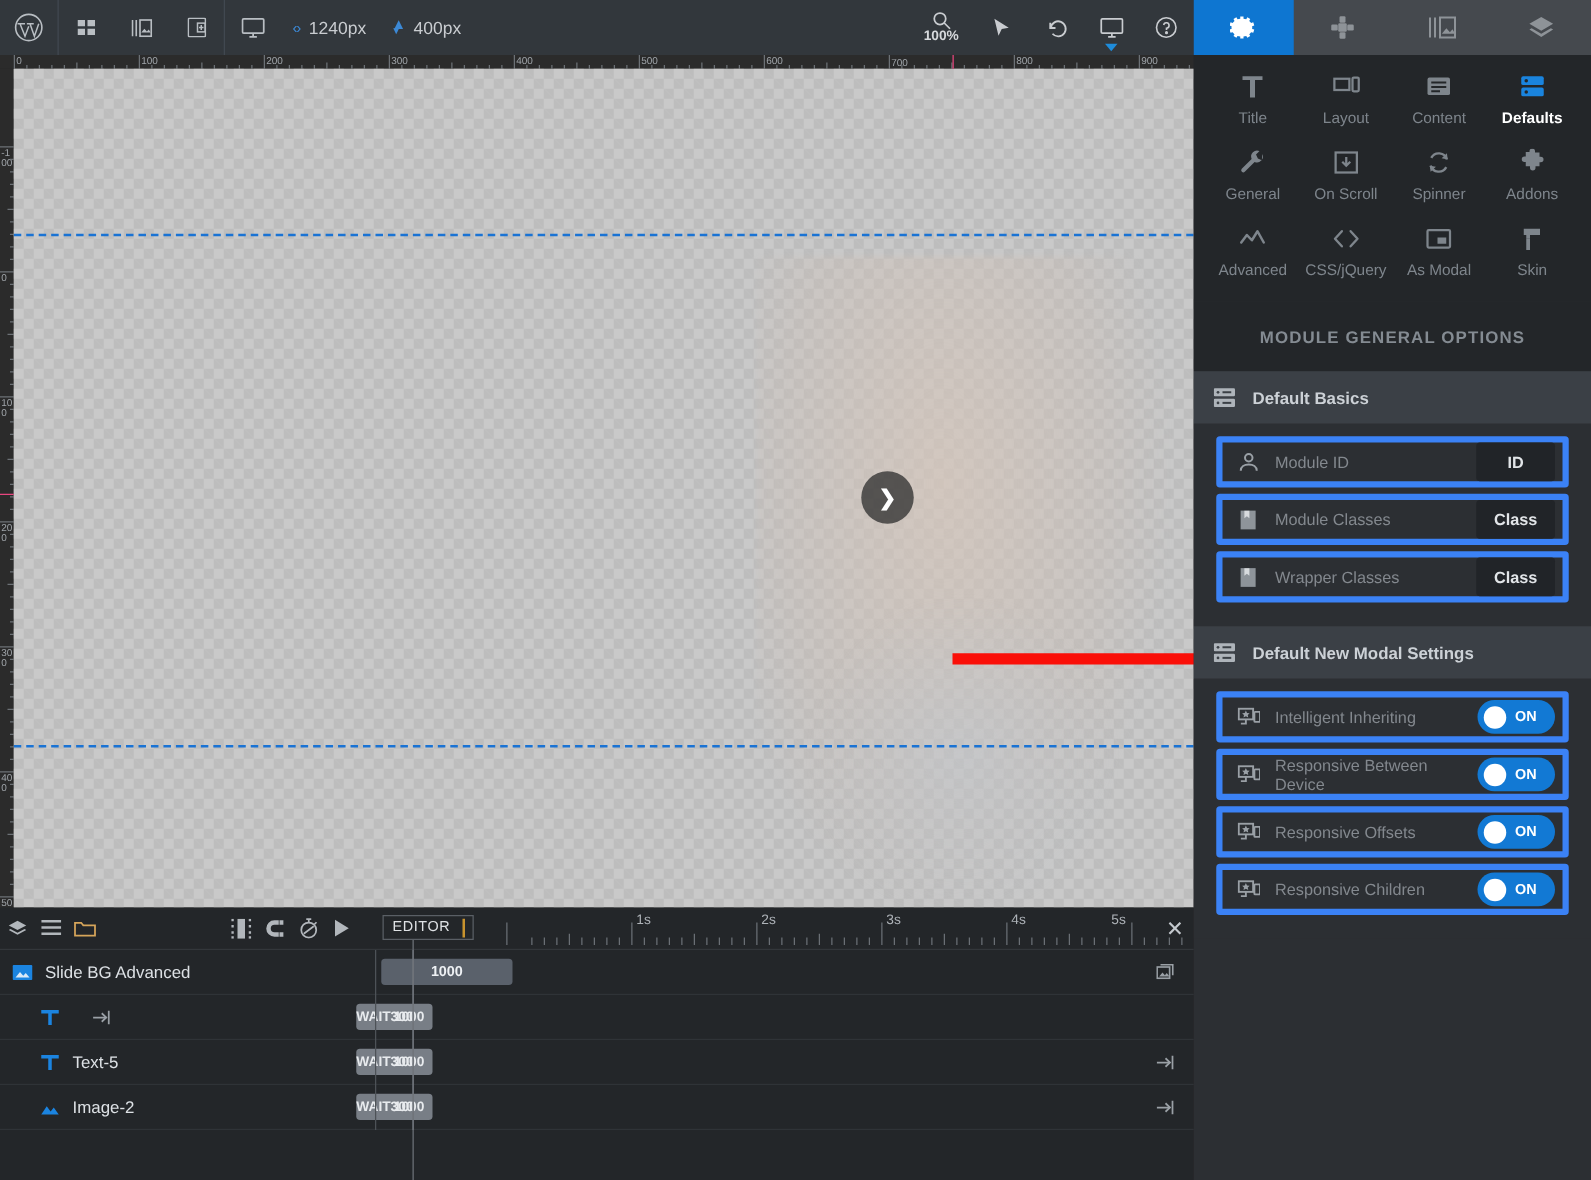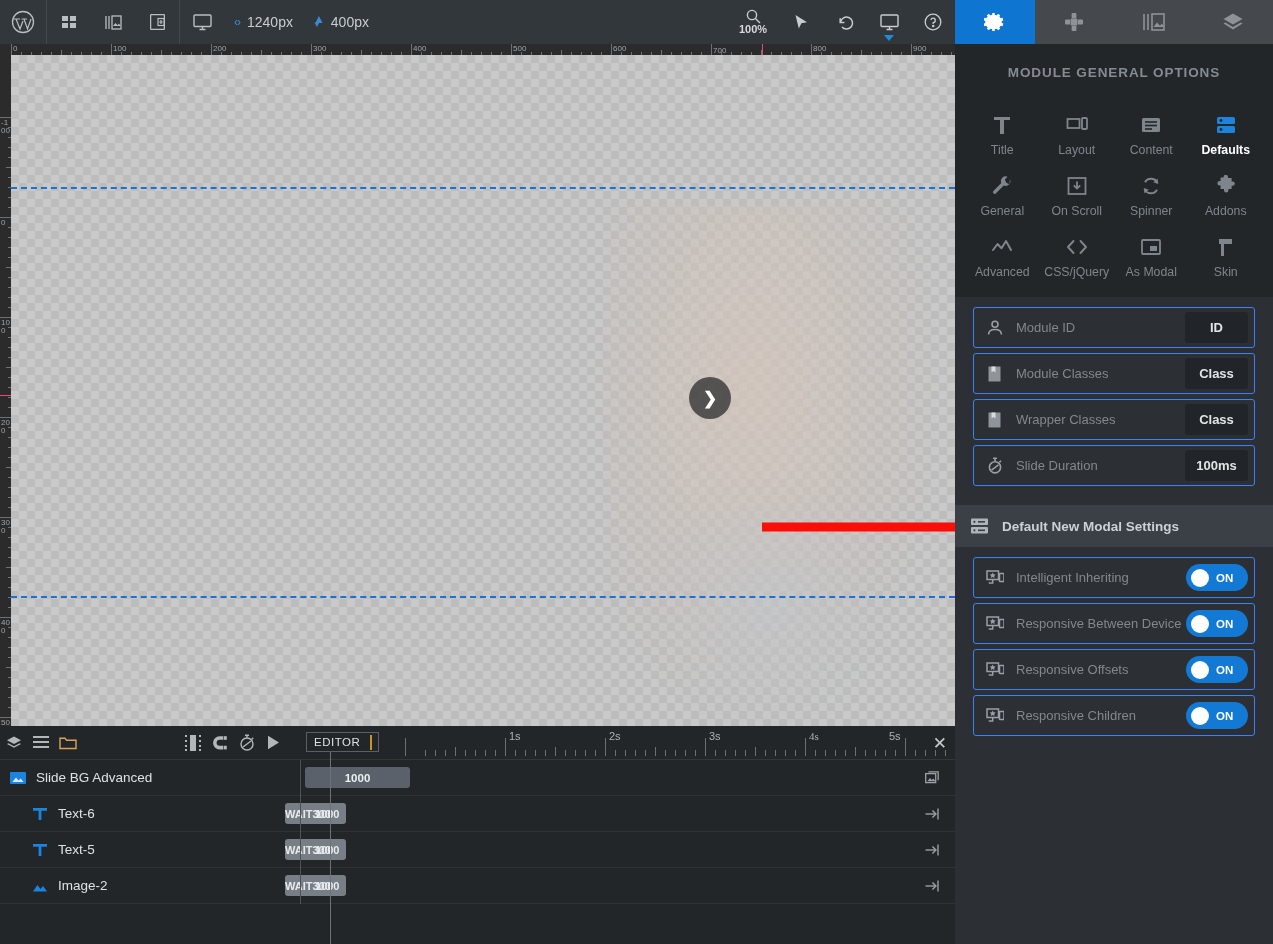--- a/index.html
+++ b/index.html
@@ -58,21 +58,21 @@
   .navitem.active { color: #ffffff; }
   .navitem.active .nlabel { font-weight: bold; }
 
   .section-head {
     height: 42px; background: #3b4046; display: flex; align-items: center;
     gap: 14px; padding-left: 16px; color: #ccd1d6; font-size: 13.5px; font-weight: bold;
   }
   .section-body { padding: 10px 18px 14px 18px; background: #2c2f33; }
 
   .row {
-    height: 41px; border: 1px solid #3b82f6; border-radius: 3px;
+    height: 41px; border: 5px solid #3b82f6; border-radius: 3px;
     display: flex; align-items: center; margin-bottom: 5px; padding: 0 6px 0 12px;
     position: relative;
   }
   .row .ricon { width: 30px; display:flex; align-items:center; color: #9aa0a6; }
   .row .rlabel { flex: 1; color: #83888e; font-size: 13px; }
   .row .rvalue {
     background: #212428; color: #e2e5e8; font-size: 13px; font-weight: bold;
     border-radius: 3px; min-width: 63px; height: 31px;
     display: flex; align-items: center; justify-content: center; padding: 0 10px;
   }
@@ -510,21 +510,21 @@
       </div>
       <div id="tl-ruler">
         <div class="editor-chip">
           <span>EDITOR</span>
           <span class="handle"></span>
         </div>
         <span class="closex">✕</span>
       <div class="tl-tick-l" style="left: 209px;">1s</div>
           <div class="tl-tick-l" style="left: 309px;">2s</div>
           <div class="tl-tick-l" style="left: 409px;">3s</div>
-          <div class="tl-tick-l" style="left: 509px; font-family: Liberation Serif, serif;">4s</div>
+          <div class="tl-tick-l" style="left: 509px;">4s</div>
           <div class="tl-tick-l" style="left: 589px;">5s</div>
           <div class="tl-tick" style="left: 105px; width: 1px; height: 18px; top: 12px;"></div>
           <div class="tl-tick" style="left: 125px; width: 1px; height: 6px; top: 24px;"></div>
           <div class="tl-tick" style="left: 135px; width: 1px; height: 6px; top: 24px;"></div>
           <div class="tl-tick" style="left: 145px; width: 1px; height: 6px; top: 24px;"></div>
           <div class="tl-tick" style="left: 155px; width: 1px; height: 9px; top: 21px;"></div>
           <div class="tl-tick" style="left: 165px; width: 1px; height: 6px; top: 24px;"></div>
           <div class="tl-tick" style="left: 175px; width: 1px; height: 6px; top: 24px;"></div>
           <div class="tl-tick" style="left: 185px; width: 1px; height: 6px; top: 24px;"></div>
           <div class="tl-tick" style="left: 195px; width: 1px; height: 6px; top: 24px;"></div>
@@ -598,21 +598,20 @@
             <div class="playhead2" style="left: 0px;"></div>
             <div class="playhead" style="left: 30px;"></div>
           </div>
         </div>
         <div class="tl-row">
           <span class="licon" style="margin-left: 22px;">
             <svg width="16" height="14" viewBox="0 0 16 14">
               <path d="M1 1h14v2.8h-5.6V13H6.6V3.8H1z" fill="#1b84e0"></path>
             </svg>
           </span>
-          <span class="lname">Text-6</span>
           <span class="rtool">
             <svg width="15" height="14" viewBox="0 0 15 14">
               <g fill="none" stroke="#9aa0a6" stroke-width="1.4">
                 <line x1="0.5" y1="7" x2="11" y2="7"></line>
                 <line x1="13" y1="1.6" x2="13" y2="12.4"></line>
                 <path d="M7.4 3.6L11 7l-3.6 3.4"></path>
               </g>
             </svg>
           </span>
           <div class="tl-lane">
@@ -702,21 +701,20 @@
           <path d="M11.5 15l3.6-4.4 2.8 3.2 2.1-2.4 2 3.6z" fill="currentColor"></path>
           </svg>
       </div>
       <div class="rp-tab">
         <svg width="22" height="22" viewBox="0 0 22 22">
             <path d="M11 2.5L20.5 8 11 13.5 1.5 8z" fill="currentColor"></path>
           <path d="M3.3 11.5L11 15.9l7.7-4.4 1.8 1L11 18.5 1.5 12.5z" fill="currentColor"></path>
           </svg>
       </div>
     </div>
-    <div id="rp-title">MODULE GENERAL OPTIONS</div>
     <div id="rp-iconnav">
         <div class="navitem">
           <span>
             <svg width="22" height="22" viewBox="0 0 22 22">
               <path d="M3 3h16v3h-6v14h-4V6H3z" fill="currentColor"></path>
             </svg>
           </span>
           <span class="nlabel">Title</span>
         </div>
         <div class="navitem">
@@ -828,21 +826,39 @@
         <div class="navitem">
           <span>
             <svg width="22" height="22" viewBox="0 0 22 22">
               <path d="M4 3h13v5H9v3H6V8H4z" fill="currentColor"></path>
               <rect x="6" y="11" width="3" height="9" fill="currentColor"></rect>
             </svg>
           </span>
           <span class="nlabel">Skin</span>
         </div>
       </div>
+    <div id="rp-title">MODULE GENERAL OPTIONS</div>
     <div id="rp-sections">
+        <div class="section-head">
+          <span>
+            <svg width="17" height="16" viewBox="0 0 17 16">
+              <g fill="#aeb4ba">
+                <rect x="0" y="0.5" width="17" height="6.5" rx="1"></rect>
+                <rect x="0" y="9" width="17" height="6.5" rx="1"></rect>
+              </g>
+              <g fill="#3b4046">
+                <circle cx="3.4" cy="3.8" r="1.1"></circle>
+                <circle cx="3.4" cy="12.3" r="1.1"></circle>
+                <rect x="7" y="3" width="7" height="1.6"></rect>
+                <rect x="7" y="11.5" width="7" height="1.6"></rect>
+              </g>
+            </svg>
+          </span>
+          <span>Default Basics</span>
+        </div>
         <div class="section-body">
           <div class="row">
             <span class="ricon">
               <svg width="18" height="18" viewBox="0 0 18 18">
                 <g fill="none" stroke="currentColor" stroke-width="1.6">
                   <circle cx="9" cy="5.2" r="3"></circle>
                   <path d="M2.6 15.5c0-3.3 2.9-5 6.4-5s6.4 1.7 6.4 5"></path>
                 </g>
               </svg>
             </span>
@@ -861,32 +877,20 @@
           </div>
           <div class="row">
             <span class="ricon">
               <svg width="18" height="18" viewBox="0 0 18 18">
                 <rect x="2.5" y="1.5" width="12" height="15" fill="#8e949a"></rect>
                 <path d="M5.5 1.5h4v6l-2-1.6L5.5 7.5z" fill="#d8dbde"></path>
               </svg>
             </span>
             <span class="rlabel">Wrapper Classes</span>
             <span class="rvalue">Class</span>
-          </div>
-          <div class="row">
-            <span class="ricon">
-              <svg width="18" height="18" viewBox="0 0 18 18">
-                <g fill="none" stroke="currentColor" stroke-width="1.6">
-                  <circle cx="9" cy="10.3" r="5.6"></circle>
-                  <path d="M7 1.3h4M9 1.3v2.6M13.4 5.4l1.6-1.6M5.5 13.2l7-5.4"></path>
-                </g>
-              </svg>
-            </span>
-            <span class="rlabel">Slide Duration</span>
-            <span class="rvalue">100ms</span>
           </div>
         </div>
         <div class="section-head">
           <span>
             <svg width="17" height="16" viewBox="0 0 17 16">
               <g fill="#aeb4ba">
                 <rect x="0" y="0.5" width="17" height="6.5" rx="1"></rect>
                 <rect x="0" y="9" width="17" height="6.5" rx="1"></rect>
               </g>
               <g fill="#3b4046">

